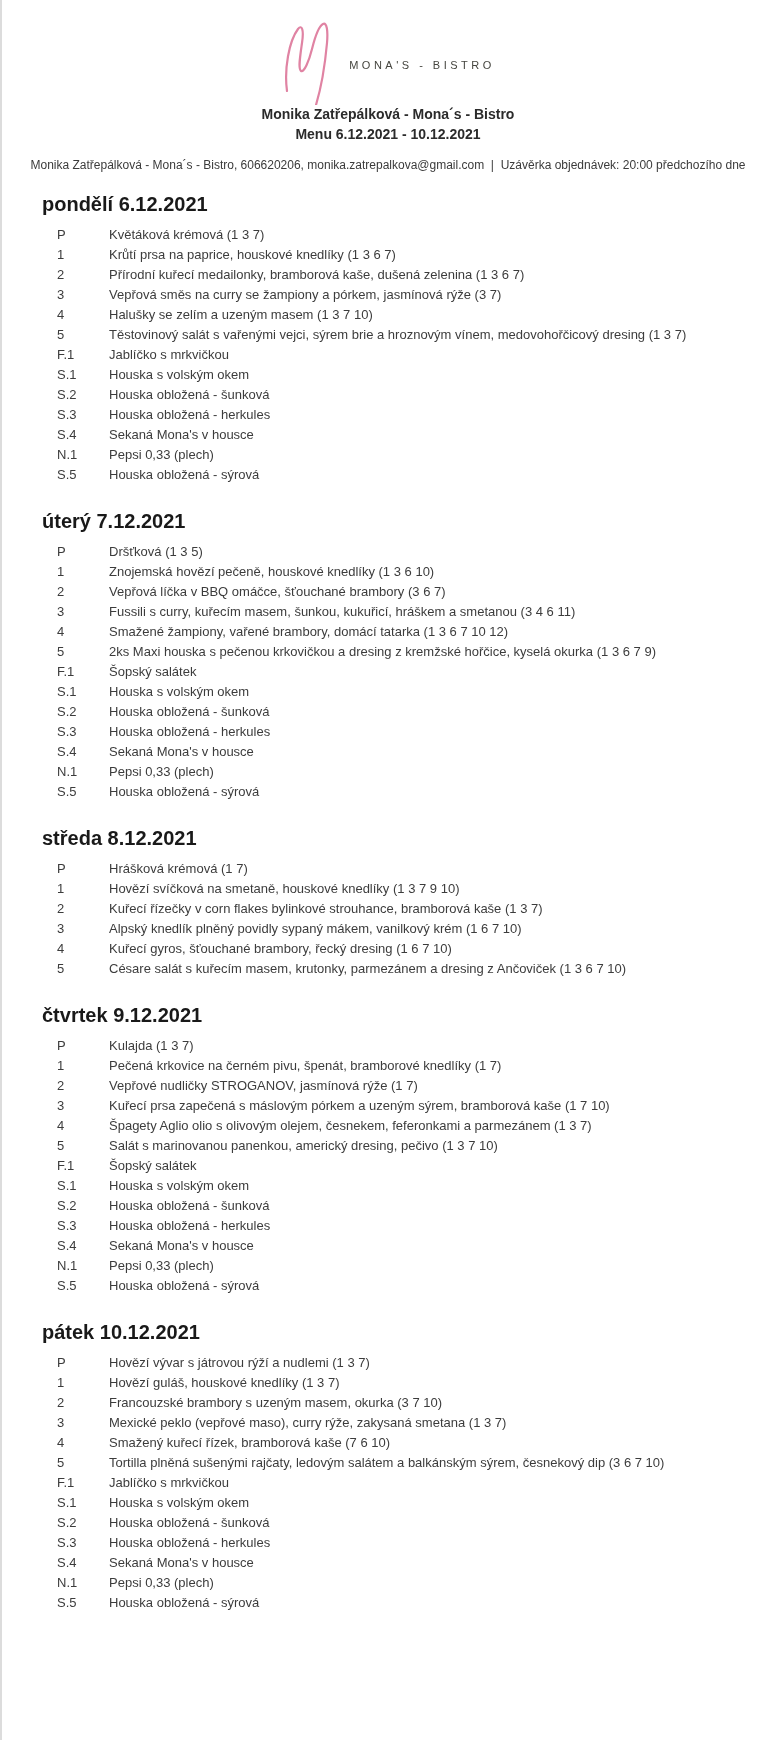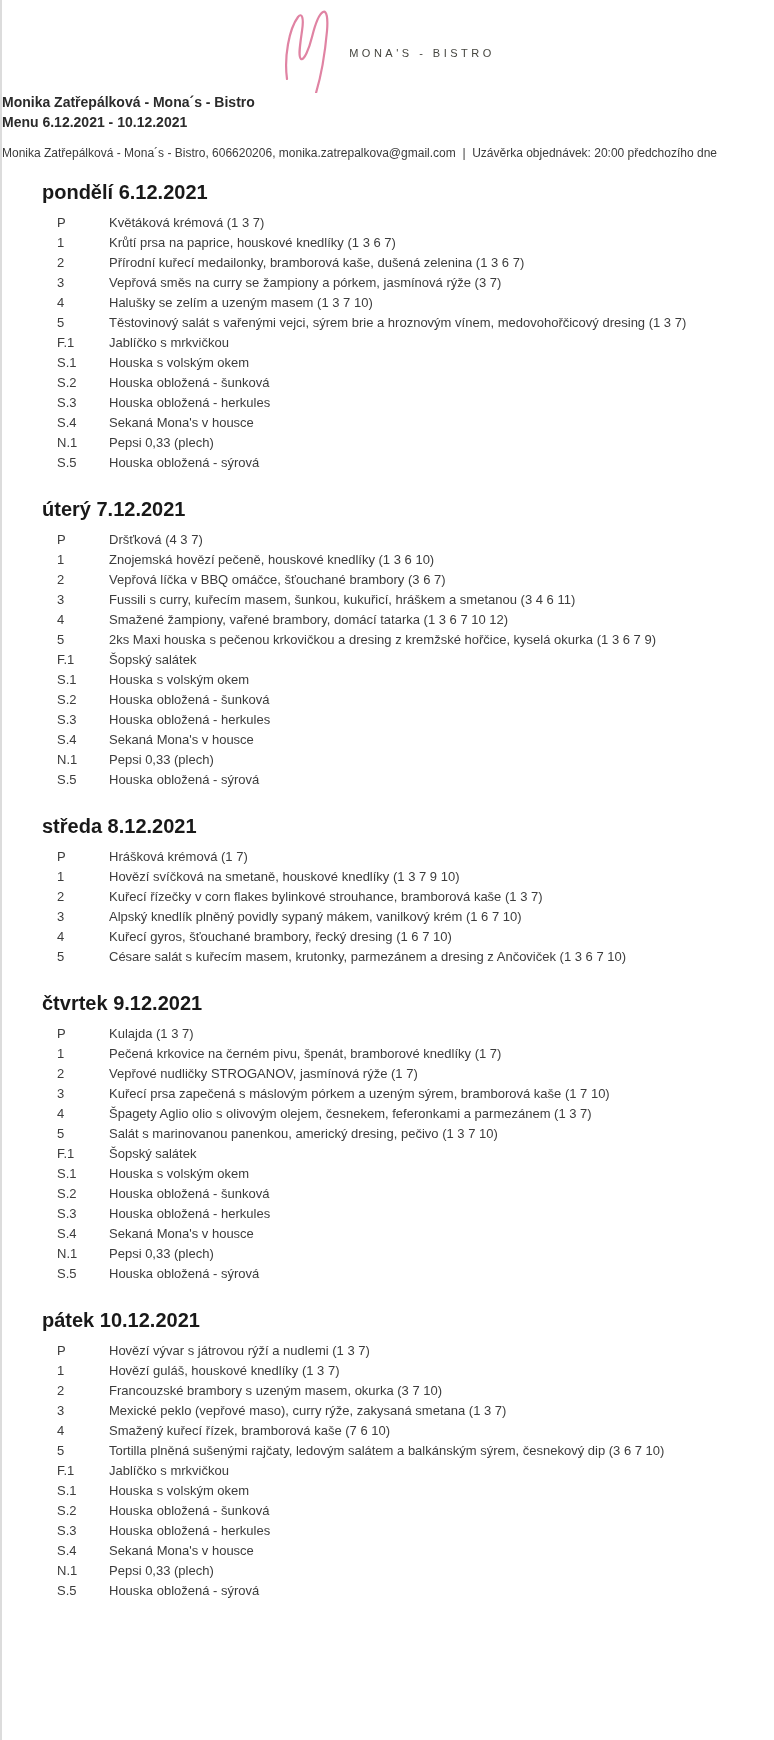--- a/index.html
+++ b/index.html
@@ -13,21 +13,21 @@
     overflow: hidden;
   }
   .page {
     width: 774px;
     height: 1740px;
     border-left: 2px solid #dcdcdc;
     box-sizing: border-box;
     background: #ffffff;
   }
   
-  .doc-header { padding-top: 12px; text-align: left; }
+  .doc-header { padding-top: 24px; text-align: center; }
   .logo {
     display: flex;
     align-items: center;
     justify-content: center;
     gap: 16px;
     height: 76px;
   }
   .logo svg { display: block; }
   .brand {
     font-size: 11px;
@@ -153,21 +153,21 @@
         </div>
         </div>
     </section>
 
     <section class="day">
       <h3 class="day-heading">úterý 7.12.2021</h3>
       <div class="rows">
 
       <div class="row">
           <span class="code">P</span>
-          <span class="text">Dršťková (4 3 7)</span>
+          <span class="text">Dršťková (1 3 5)</span>
         </div>
           <div class="row">
           <span class="code">1</span>
           <span class="text">Znojemská hovězí pečeně, houskové knedlíky (1 3 6 10)</span>
         </div>
           <div class="row">
           <span class="code">2</span>
           <span class="text">Vepřová líčka v BBQ omáčce, šťouchané brambory (3 6 7)</span>
         </div>
           <div class="row">

